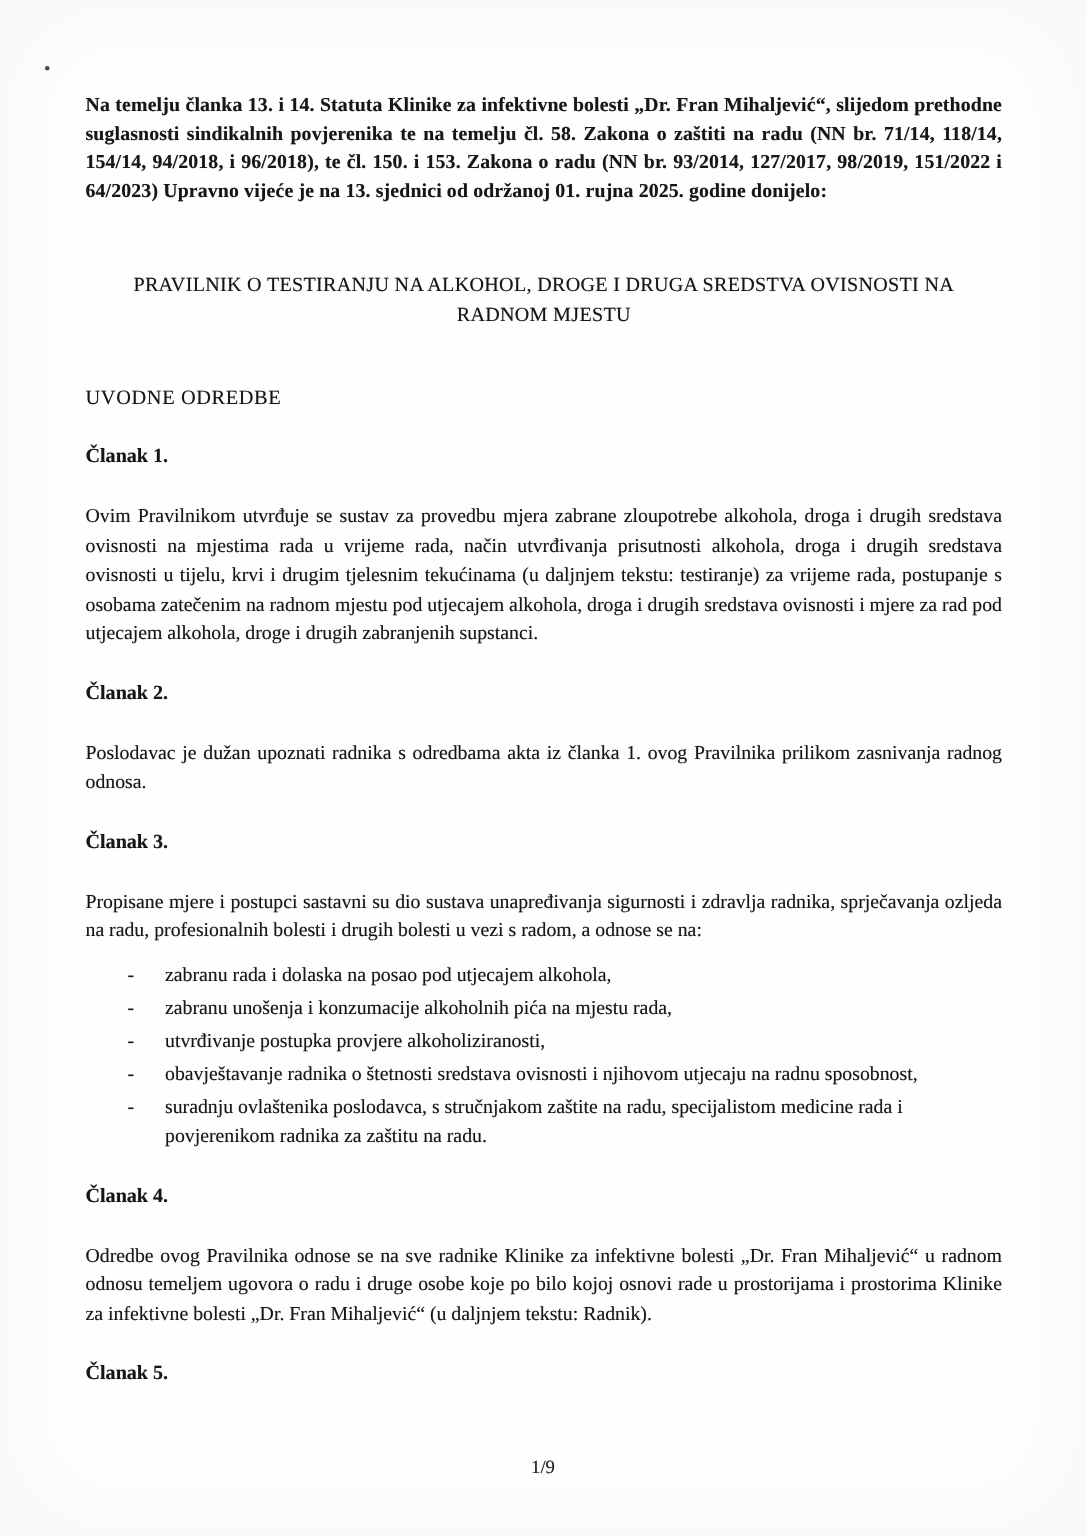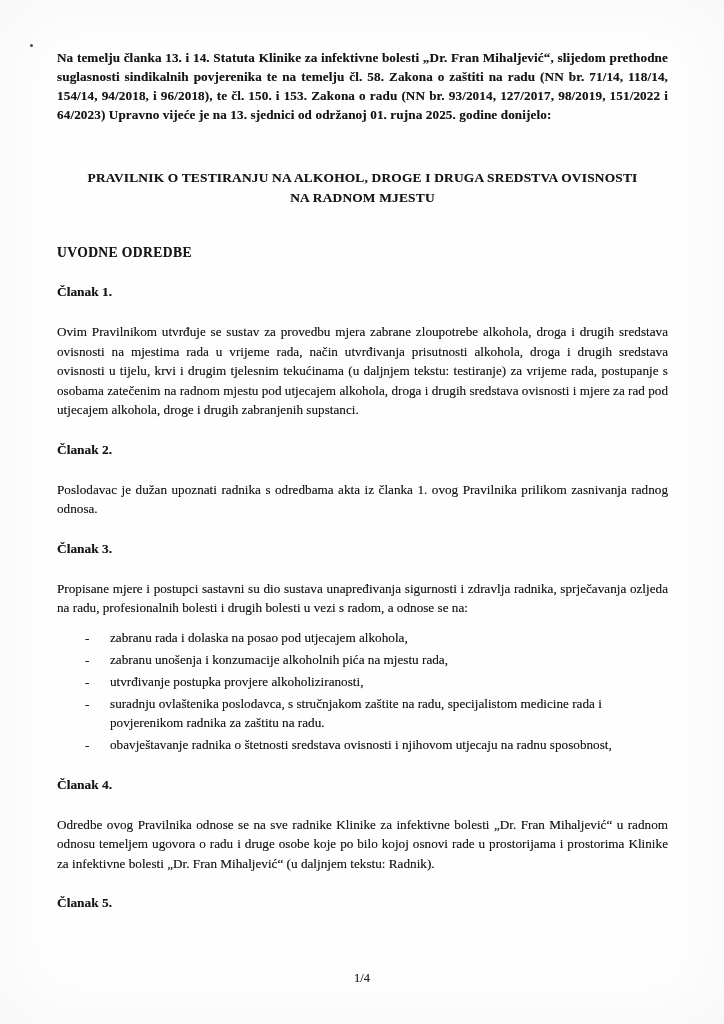--- a/index.html
+++ b/index.html
@@ -14,21 +14,21 @@
     margin: 0 auto;
     background: #fefefe;
     box-sizing: border-box;
     font-family: "Liberation Serif", serif;
     color: #161616;
     overflow: hidden;
     box-shadow: inset 0 0 80px rgba(0,0,0,0.035);
   }
   .content {
     position: absolute;
-    top: 48px;
+    top: 60px;
     left: 57px;
     width: 611px;
     text-shadow: 0 0 0.5px rgba(25,25,25,0.45);
   }
   .speck {
     position: absolute;
     left: 30px;
     top: 44px;
     width: 3px;
     height: 3px;
@@ -38,29 +38,29 @@
   .preamble {
     margin: 0;
     font-weight: bold;
     font-size: 13.2px;
     line-height: 19px;
     text-align: justify;
     letter-spacing: 0.1px;
   }
   .doc-title {
     margin: 44px 20px 0 20px;
-    font-weight: bold;
+    font-weight: normal;
     font-size: 13.4px;
     line-height: 20px;
     text-align: center;
     letter-spacing: 0.2px;
   }
   .kicker {
     margin: 36px 0 0 0;
-    font-weight: bold;
+    font-weight: normal;
     font-size: 13.6px;
     line-height: 18px;
     letter-spacing: 0.4px;
   }
   .article-heading {
     margin: 21px 0 0 0;
     font-weight: bold;
     font-size: 13.4px;
     line-height: 18px;
     text-align: left;
@@ -120,26 +120,26 @@
 
     <h3 class="article-heading">Članak 2.</h3>
     <p class="body-p">Poslodavac je dužan upoznati radnika s odredbama akta iz članka 1. ovog Pravilnika prilikom zasnivanja radnog odnosa.</p>
 
     <h3 class="article-heading">Članak 3.</h3>
     <p class="body-p">Propisane mjere i postupci sastavni su dio sustava unapređivanja sigurnosti i zdravlja radnika, sprječavanja ozljeda na radu, profesionalnih bolesti i drugih bolesti u vezi s radom, a odnose se na:</p>
     <ul class="dash-list">
       <li>zabranu rada i dolaska na posao pod utjecajem alkohola,</li>
       <li>zabranu unošenja i konzumacije alkoholnih pića na mjestu rada,</li>
       <li>utvrđivanje postupka provjere alkoholiziranosti,</li>
+      <li>obavještavanje radnika o štetnosti sredstava ovisnosti i njihovom utjecaju na radnu sposobnost,</li>
       <li>suradnju ovlaštenika poslodavca, s stručnjakom zaštite na radu, specijalistom medicine rada i povjerenikom radnika za zaštitu na radu.</li>
-      <li>obavještavanje radnika o štetnosti sredstava ovisnosti i njihovom utjecaju na radnu sposobnost,</li>
     </ul>
 
     <h3 class="article-heading">Članak 4.</h3>
     <p class="body-p">Odredbe ovog Pravilnika odnose se na sve radnike Klinike za infektivne bolesti „Dr. Fran Mihaljević“ u radnom odnosu temeljem ugovora o radu i druge osobe koje po bilo kojoj osnovi rade u prostorijama i prostorima Klinike za infektivne bolesti „Dr. Fran Mihaljević“ (u daljnjem tekstu: Radnik).</p>
 
 
     <h3 class="article-heading">Članak 5.</h3>
 
   </div>
 
-  <div class="page-number">1/4</div>
+  <div class="page-number">1/9</div>
 </div>
 
 </body></html>

